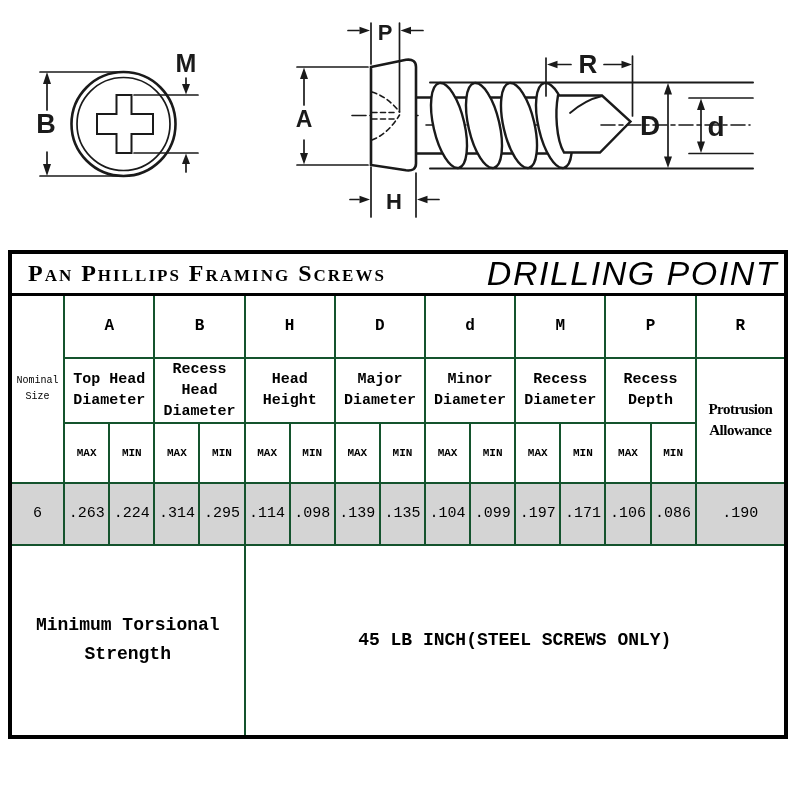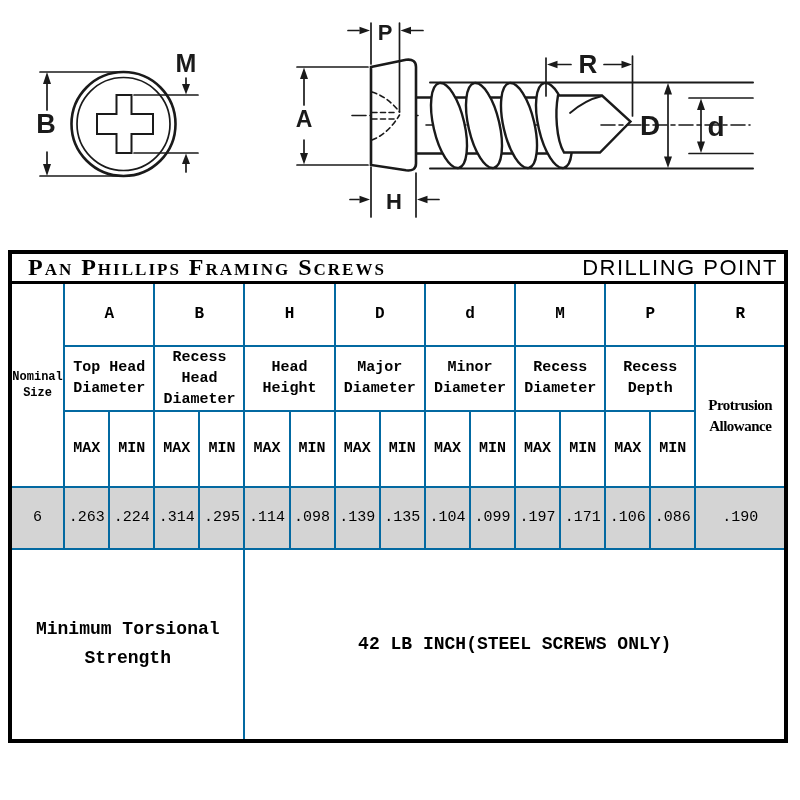--- a/index.html
+++ b/index.html
@@ -7,38 +7,38 @@
   body { position:relative; font-family:"Liberation Sans", sans-serif; color:#000; }
 
   .drawing { position:absolute; top:0; left:0; }
 
   .spec-table {
     position:absolute; left:8px; top:250px; width:780px;
     border-collapse:collapse; table-layout:fixed;
     border:4px solid #000;
   }
   .spec-table td {
-    border:2px solid #0369a1; text-align:center; vertical-align:middle;
+    border:2px solid #14532d; text-align:center; vertical-align:middle;
     font-family:"Liberation Mono", monospace; color:#000; overflow:hidden;
   }
   td.title-cell { border-bottom:3px solid #000; height:27px; padding:0 6px 0 16px; }
   .title-wrap { display:flex; justify-content:space-between; align-items:center; width:100%; }
   .title-left {
     font-family:"Liberation Serif", serif; font-variant:small-caps;
     font-weight:700; font-size:24px; letter-spacing:2px; white-space:nowrap;
   }
   .title-right {
     font-family:"Liberation Sans", sans-serif; font-weight:400;
-    font-size:22px; letter-spacing:1.5px; white-space:nowrap;
-  }
-  td.nominal   { font-size:12px; font-weight:700; white-space:pre; line-height:16px; }
+    font-size:34px; letter-spacing:1.5px; white-space:nowrap;font-style:italic;
+  }
+  td.nominal   { font-size:10px; font-weight:400; white-space:pre; line-height:16px; }
   td.letter    { font-size:16px; font-weight:700; height:63px; }
   td.name      { font-size:15px; font-weight:700; white-space:pre; line-height:21px; height:64px; padding:0; }
   td.protrusion{ letter-spacing:-0.5px;font-family:Liberation Serif, serif; }
-  td.mm        { font-size:15px; font-weight:700; height:76px;margin-top:33px; }
+  td.mm        { font-size:11px; font-weight:700; height:60px;margin-top:33px; }
   tr.data-row td { background:#d4d4d4; font-size:15px; font-weight:400; height:62px; }
   tr.footer-row td { font-size:18px; font-weight:700; height:192px; }
   td.footer-left { white-space:pre; line-height:29px;margin-top:10px; }
 </style>
 </head>
 <body>
 
 <svg class="drawing" width="800" height="248" viewBox="0 0 800 248" fill="none" stroke="#1a1a1a" stroke-linecap="round">
 
   <g>
@@ -247,16 +247,16 @@
       <td>.099</td>
       <td>.197</td>
       <td>.171</td>
       <td>.106</td>
       <td>.086</td>
       <td>.190</td>
     </tr>
     <tr class="footer-row">
       <td class="footer-left" colspan="5">Minimum Torsional
 Strength</td>
-      <td colspan="11">42 LB INCH(STEEL SCREWS ONLY)</td>
+      <td colspan="11">45 LB INCH(STEEL SCREWS ONLY)</td>
     </tr>
   </tbody>
 </table>
 
 </body></html>

